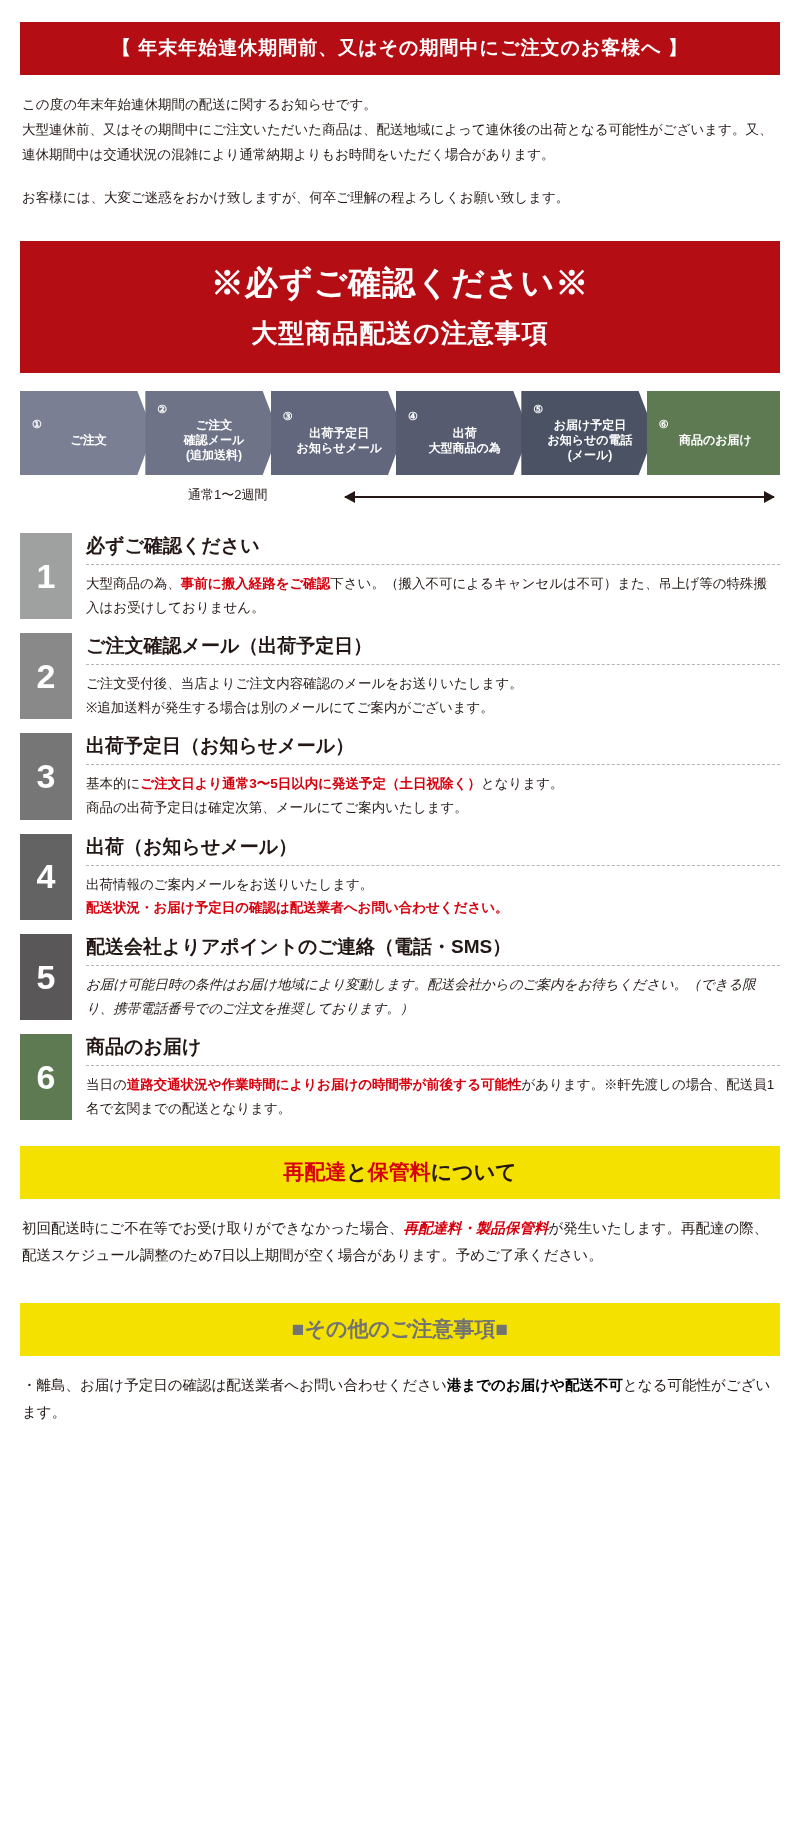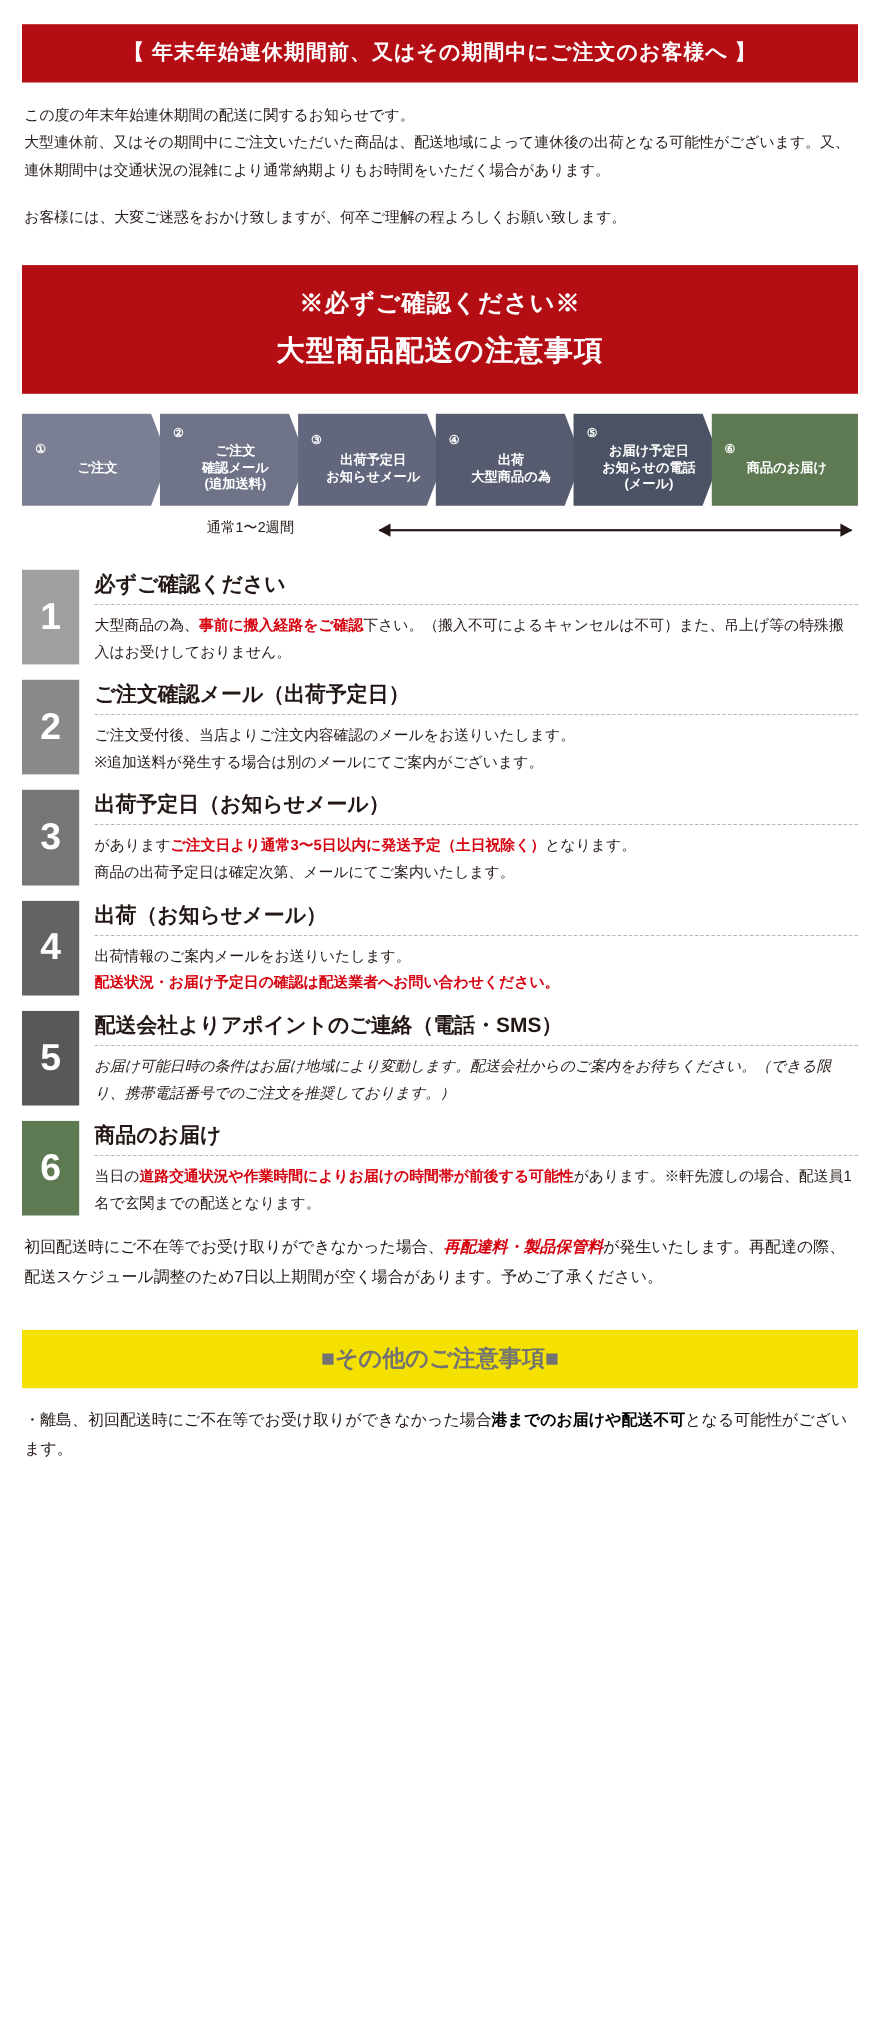--- a/index.html
+++ b/index.html
@@ -42,21 +42,21 @@
 
   
   .main-header {
     margin: 30px 20px 0 20px;
     background: #b50d14;
     color: #ffffff;
     text-align: center;
     padding: 20px 0 22px 0;
   }
   .main-header .l1 {
-    font-size: 22px;
+    font-size: 33px;
     font-weight: bold;
     letter-spacing: 1px;
   }
   .main-header .l2 {
     font-size: 26px;
     font-weight: bold;
     margin-top: 10px;
     letter-spacing: 1px;
   }
 
@@ -284,21 +284,21 @@
         <div class="content">
           <div class="title">ご注文確認メール（出荷予定日）</div>
           <div class="desc"><span style="white-space: pre-line;">ご注文受付後、当店よりご注文内容確認のメールをお送りいたします。
 ※追加送料が発生する場合は別のメールにてご案内がございます。</span></div>
         </div>
       </div>
       <div class="step">
         <div class="badge" style="background: rgb(118, 118, 118);">3</div>
         <div class="content">
           <div class="title">出荷予定日（お知らせメール）</div>
-          <div class="desc"><span style="white-space: pre-line;">があります</span><span class="red hl" style="white-space: pre-line;">ご注文日より通常3〜5日以内に発送予定（土日祝除く）</span><span style="white-space: pre-line;">となります。
+          <div class="desc"><span style="white-space: pre-line;">基本的に</span><span class="red hl" style="white-space: pre-line;">ご注文日より通常3〜5日以内に発送予定（土日祝除く）</span><span style="white-space: pre-line;">となります。
 商品の出荷予定日は確定次第、メールにてご案内いたします。</span></div>
         </div>
       </div>
       <div class="step">
         <div class="badge" style="background: rgb(99, 99, 99);">4</div>
         <div class="content">
           <div class="title">出荷（お知らせメール）</div>
           <div class="desc"><span style="white-space: pre-line;">出荷情報のご案内メールをお送りいたします。
 </span><span class="red hl" style="white-space: pre-line;">配送状況・お届け予定日の確認は配送業者へお問い合わせください。</span></div>
         </div>
@@ -312,18 +312,21 @@
       </div>
       <div class="step">
         <div class="badge" style="background: rgb(93, 122, 83);">6</div>
         <div class="content">
           <div class="title">商品のお届け</div>
           <div class="desc"><span style="white-space: pre-line;">当日の</span><span class="red hl" style="white-space: pre-line;">道路交通状況や作業時間によりお届けの時間帯が前後する可能性</span><span style="white-space: pre-line;">があります。※軒先渡しの場合、配送員1名で玄関までの配送となります。</span></div>
         </div>
       </div>
     </div>
 
+  <div class="yellow-head">
+    <span class="red">再配達</span><span>と</span><span class="red">保管料</span><span>について</span>
+  </div>
   <div class="yellow-body" id="redelivery-body"><span style="white-space: pre-line;">初回配送時にご不在等でお受け取りができなかった場合、</span><span class="red hl" style="white-space: pre-line; font-style: italic;">再配達料・製品保管料</span><span style="white-space: pre-line;">が発生いたします。再配達の際、配送スケジュール調整のため7日以上期間が空く場合があります。予めご了承ください。</span></div>
 
   <div class="other-head">■その他のご注意事項■</div>
-  <div class="other-body" id="other-body"><span style="white-space: pre-line;">・離島、初回配送時にご不在等でお受け取りができなかった場合</span><span class="red hl" style="white-space: pre-line;">港までのお届けや配送不可</span><span style="white-space: pre-line;">となる可能性がございます。</span></div>
+  <div class="other-body" id="other-body"><span style="white-space: pre-line;">・離島、お届け予定日の確認は配送業者へお問い合わせください</span><span class="red hl" style="white-space: pre-line;">港までのお届けや配送不可</span><span style="white-space: pre-line;">となる可能性がございます。</span></div>
 
 </div>
 
 </body></html>

